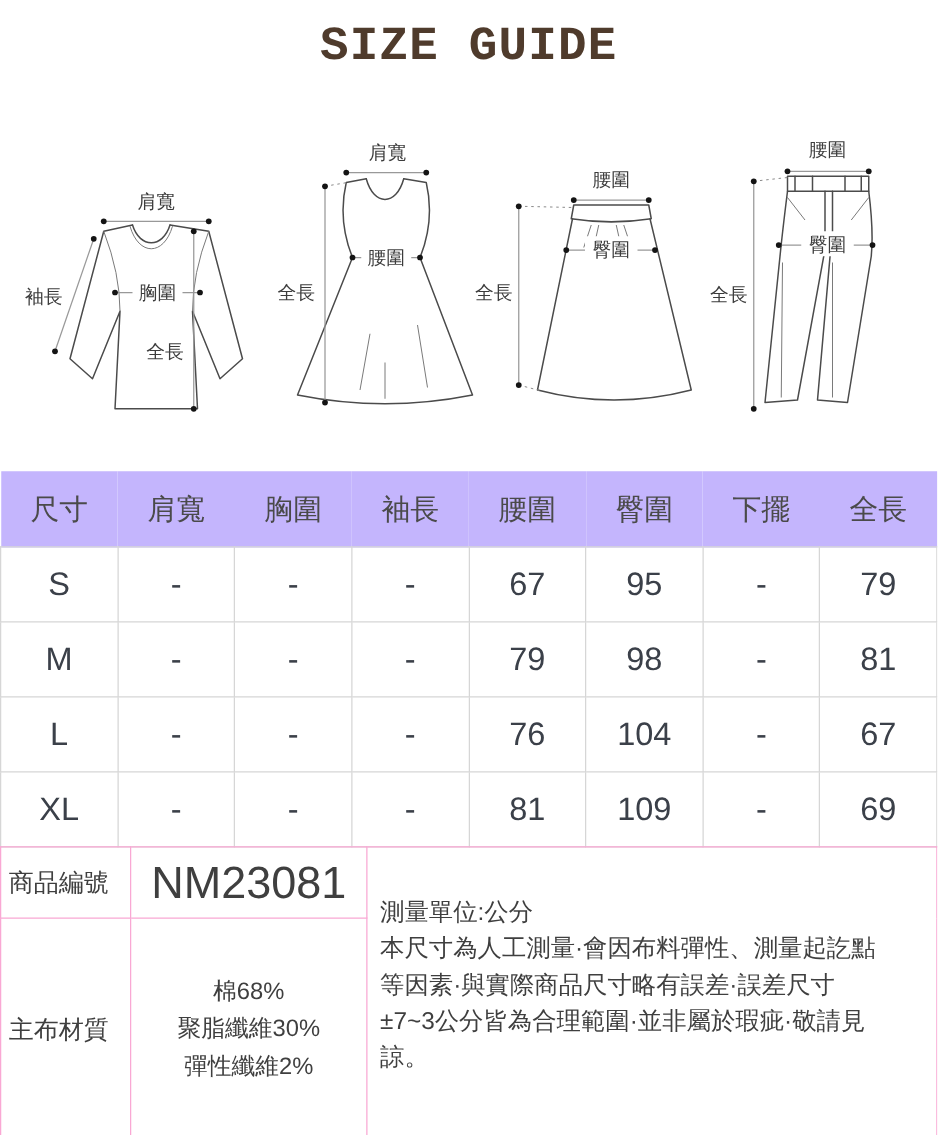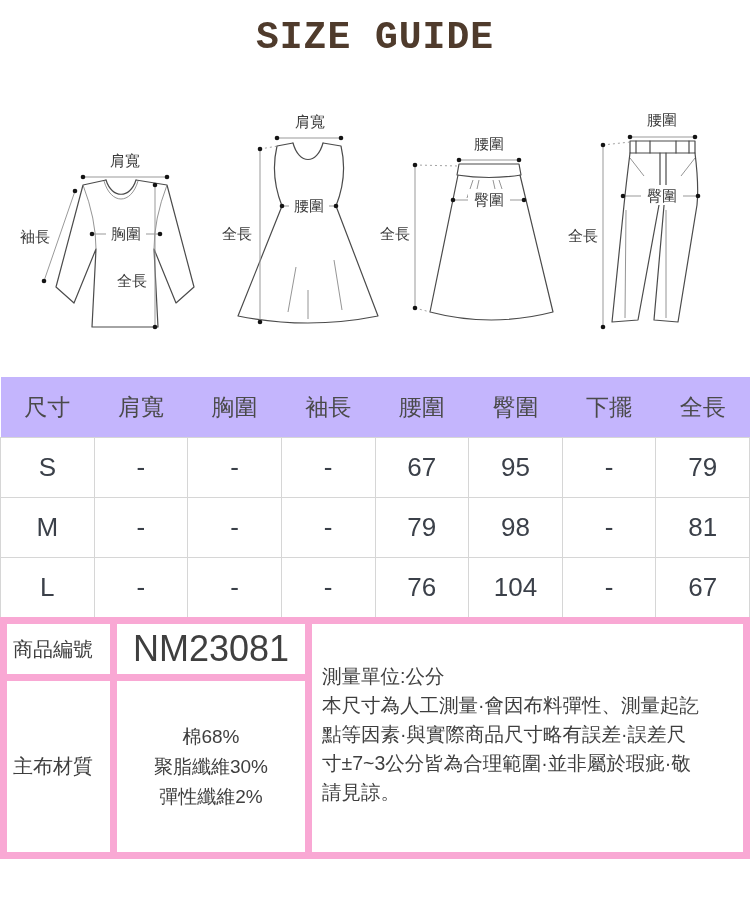--- a/index.html
+++ b/index.html
@@ -22,21 +22,21 @@
   svg .lbl{fill:#3c3c3c;font-size:15px;}
   svg .lbl-bg{fill:#ffffff;}
 
   table{border-collapse:collapse;table-layout:fixed;width:750px;}
   .size-table{margin-top:35px;}
   .size-table th{height:58px;background:#c4b5fd;border:none;font-weight:normal;
                  font-size:23px;color:#4a4a4a;text-align:center;}
   .size-table td{height:57px;border:1px solid #d6d6d6;text-align:center;
                  font-size:26px;color:#3b4049;font-stretch:condensed;}
   .info-table{margin-top:-1px;}
-  .info-table td{border:7px solid #f9a8d4;color:#3f3f3f;}
+  .info-table td{border:1px solid #f9a8d4;color:#3f3f3f;}
   .info-table .col-label{width:96px;}
   .info-table .col-val{width:186px;}
   .row-code{height:57px;}
   .row-mat{height:178px;}
   .cell-label{font-size:20px;padding-left:6px;text-align:left;}
   .cell-code{font-size:36px;text-align:center;color:#3b4049;font-stretch:condensed;}
   .cell-material{font-size:19px;line-height:30px;text-align:center;}
   .cell-note{vertical-align:top;padding:38px 40px 0 10px;font-size:19.5px;line-height:29px;text-align:left;}
 </style>
 </head>
@@ -198,20 +198,30 @@
       </tr>
       <tr>
         <td>L</td>
         <td>-</td>
         <td>-</td>
         <td>-</td>
         <td>76</td>
         <td>104</td>
         <td>-</td>
         <td>67</td>
+      </tr>
+      <tr>
+        <td>XL</td>
+        <td>-</td>
+        <td>-</td>
+        <td>-</td>
+        <td>81</td>
+        <td>109</td>
+        <td>-</td>
+        <td>69</td>
       </tr>
     </tbody>
   </table>
 
   <table class="info-table">
     <tbody>
         <tr class="row-code">
       <td class="cell-label col-label">商品編號</td>
       <td class="cell-code col-val">NM23081</td>
       <td class="cell-note" rowspan="2">

